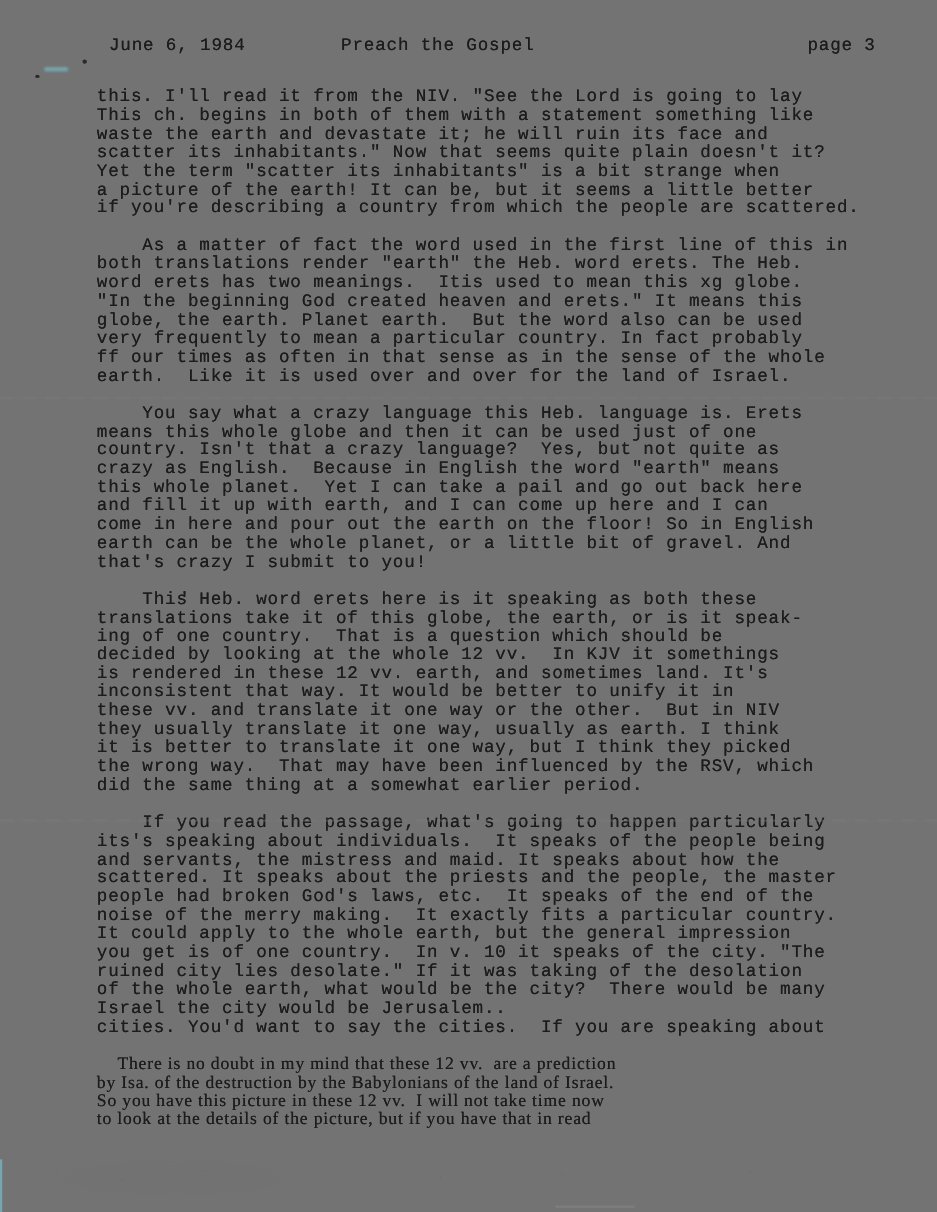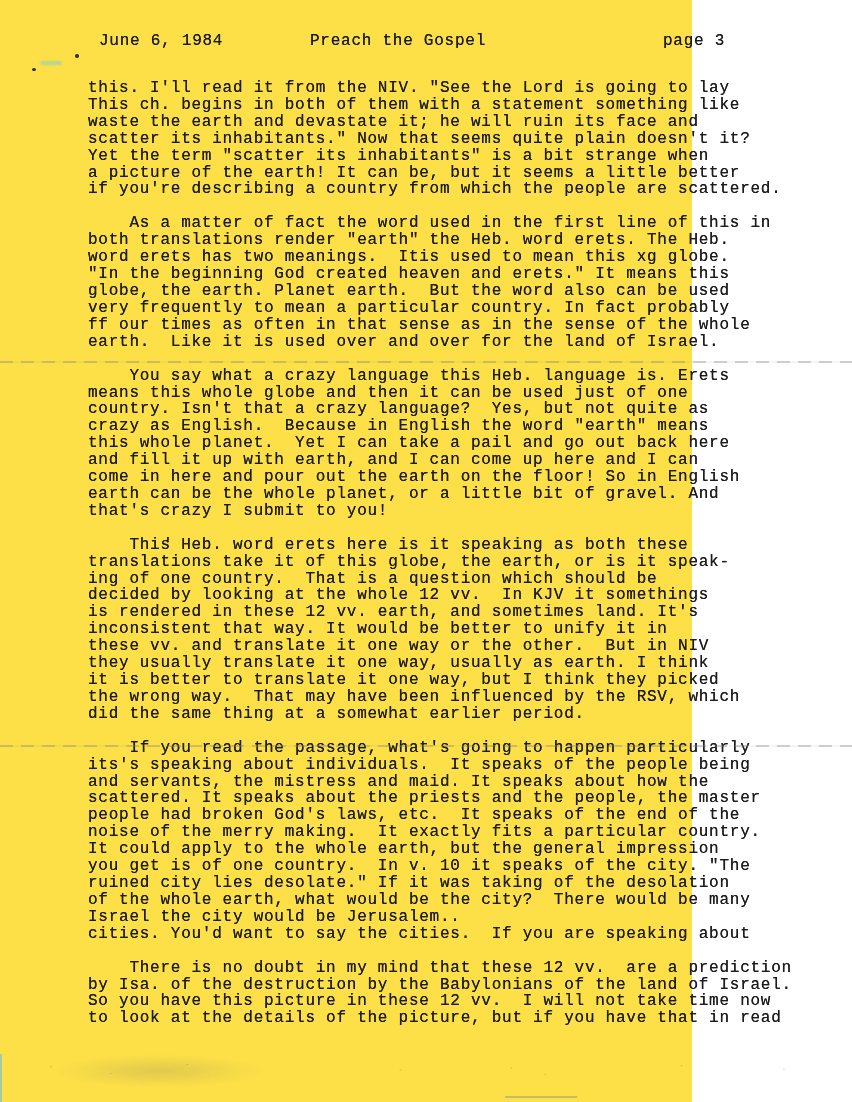--- a/index.html
+++ b/index.html
@@ -5,46 +5,46 @@
   html, body {
     margin: 0;
     padding: 0;
     width: 852px;
     height: 1102px;
     background: #ffffff;
     overflow: hidden;
   }
   .page {
     position: relative;
-    width: 692px;
+    width: 852px;
     height: 1102px;
-    background: #fde047;
+    background: #737373;
     font-family: "Liberation Mono", "DejaVu Sans Mono", monospace;
     color: #1c1c1c;
   }
   .hdr-item {
     position: absolute;
     top: 32px;
     font-size: 16px;
     letter-spacing: 0.75px;
     white-space: pre;
     text-shadow: 0 0 0.5px rgba(25,25,25,0.9);
   }
   #hdr-date  { left: 99px; }
   #hdr-title { left: 310px; }
-  #hdr-page  { left: 663px; }
+  #hdr-page  { left: 734px; }
 
   .body-text {
     position: absolute;
     top: 80px;
     left: 88px;
     width: 730px;
   }
   .para { margin: 0 0 17px 0; }
-  .para:last-child { margin-bottom: 16px; }
+  .para:last-child { margin-bottom: 16px; font-family: Liberation Serif, serif; }
   .line {
     white-space: pre;
     font-size: 16px;
     line-height: 16.9px;
     letter-spacing: 0.75px;
     text-shadow: 0 0 0.5px rgba(25,25,25,0.9);
   }
 
   
   .fold-line {

